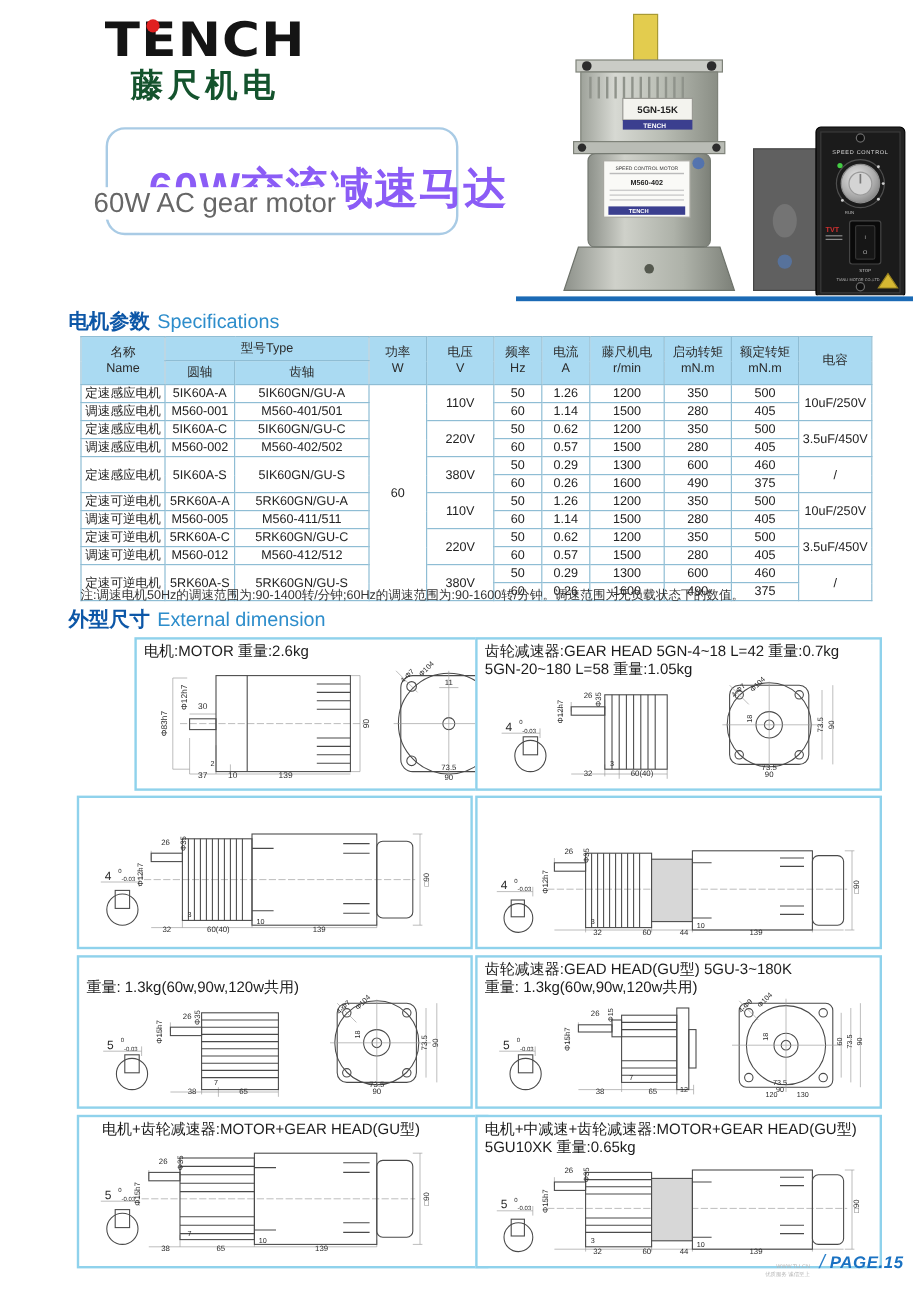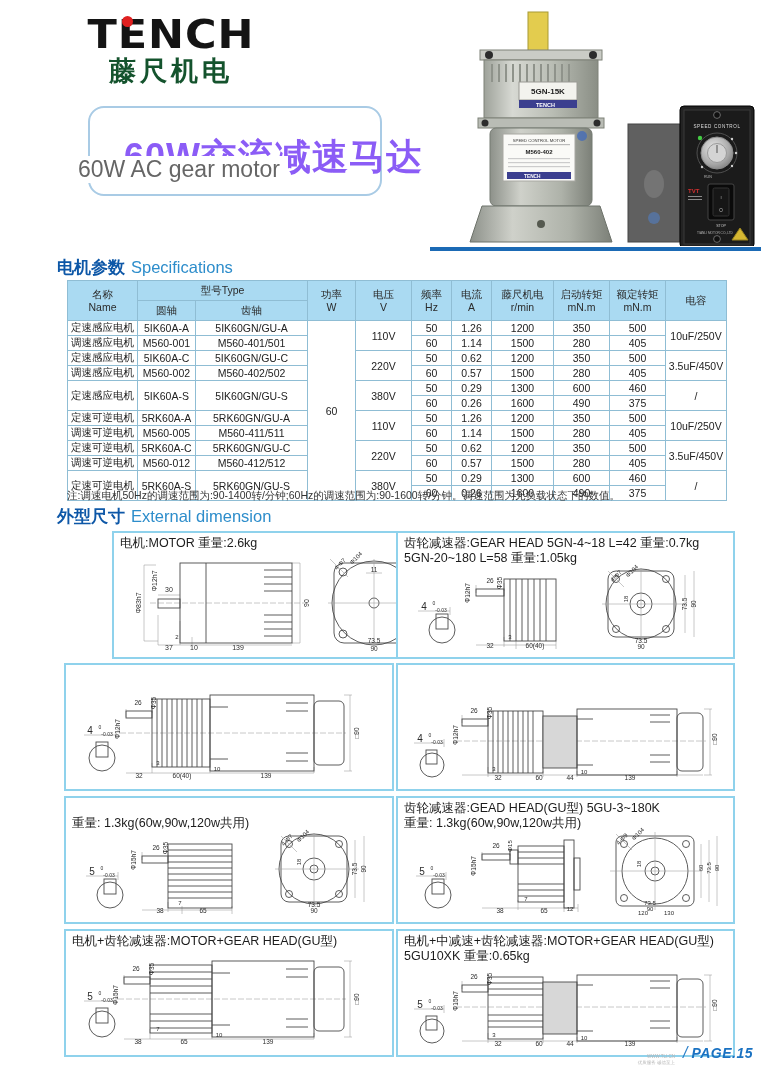--- a/index.html
+++ b/index.html
@@ -474,21 +474,21 @@
       <circle class="ol" cx="226" cy="12" r="3.5"></circle>
         <circle class="ol" cx="288" cy="12" r="3.5"></circle>
       <circle class="ol" cx="226" cy="66" r="3.5"></circle>
         <circle class="ol" cx="288" cy="66" r="3.5"></circle>
       <path class="dl" d="M212 39h92M257 0v78M303 12v54M311 8v62M319 4v70"></path>
       <line class="dl" x1="234" y1="18" x2="218" y2="2"></line>
     </svg>
   <span class="dim" style="left: 24px; top: 40px; font-size: 10px; transform: translate(-50%, -50%);">5</span><span class="dim" style="left: 34px; top: 36px; font-size: 5px; transform: translate(-50%, -50%);">0</span><span class="dim" style="left: 41px; top: 43px; font-size: 5px; transform: translate(-50%, -50%);">-0.03</span><span class="dim" style="left: 98px; top: 14px; font-size: 6.5px; transform: translate(-50%, -50%);">26</span><span class="dim" style="left: 112px; top: 14px; font-size: 6px; transform: translate(-50%, -50%) rotate(-90deg);">Φ15</span><span class="dim" style="left: 76px; top: 34px; font-size: 6.5px; transform: translate(-50%, -50%) rotate(-90deg);">Φ15h7</span><span class="dim" style="left: 128px; top: 67px; font-size: 6px; transform: translate(-50%, -50%);">7</span><span class="dim" style="left: 102px; top: 79px; font-size: 6.5px; transform: translate(-50%, -50%);">38</span><span class="dim" style="left: 172px; top: 77px; font-size: 6px; transform: translate(-50%, -50%);">12</span><span class="dim" style="left: 146px; top: 79px; font-size: 6.5px; transform: translate(-50%, -50%);">65</span><span class="dim" style="left: 241px; top: 32px; font-size: 6px; transform: translate(-50%, -50%) rotate(-90deg);">18</span><span class="dim" style="left: 224px; top: 7px; font-size: 6px; transform: translate(-50%, -50%) rotate(-45deg);">4-Φ9</span><span class="dim" style="left: 240px; top: 2px; font-size: 6px; transform: translate(-50%, -50%) rotate(-45deg);">Φ104</span><span class="dim" style="left: 303px; top: 36px; font-size: 6px; transform: translate(-50%, -50%) rotate(-90deg);">60</span><span class="dim" style="left: 311px; top: 36px; font-size: 6px; transform: translate(-50%, -50%) rotate(-90deg);">73.5</span><span class="dim" style="left: 319px; top: 36px; font-size: 6px; transform: translate(-50%, -50%) rotate(-90deg);">90</span><span class="dim" style="left: 252px; top: 71px; font-size: 6px; transform: translate(-50%, -50%);">73.5</span><span class="dim" style="left: 252px; top: 76.5px; font-size: 6px; transform: translate(-50%, -50%);">90</span><span class="dim" style="left: 245px; top: 81px; font-size: 6px; transform: translate(-50%, -50%);">120</span><span class="dim" style="left: 271px; top: 81px; font-size: 6px; transform: translate(-50%, -50%);">130</span></div>
 </div>
 
-<div class="abs panel" style="left:64px;top:929px;width:326px;height:124px;">
+<div class="abs panel" style="left:64px;top:929px;width:326px;height:124px;padding-left:13px;">
   <div class="p-title"><span>电机+齿轮减速器:MOTOR+GEAR HEAD(GU型)</span><br><span></span></div>
   <div class="drawing" style="top:20px;">
     <svg width="326" height="100" viewBox="0 0 326 100">
       <path class="dl" d="M18 50h32M50 46v8"></path>
       <circle class="ol" cx="36" cy="73" r="13"></circle>
         <rect class="ol" x="30" y="57" width="12" height="15"></rect>
       <path class="dl" d="M50 38v10M58 24v8M84 20v8M58 88h190M84 78v10M146 82v6M248 82v6M284 10v76M278 10h8M278 86h8"></path>
       <line class="dl" x1="52" y1="48" x2="280" y2="48" stroke-dasharray="6 2"></line>
       <rect class="ol" x="58" y="26" width="26" height="7"></rect>
       <rect class="ol" x="84" y="14" width="62" height="68"></rect>

